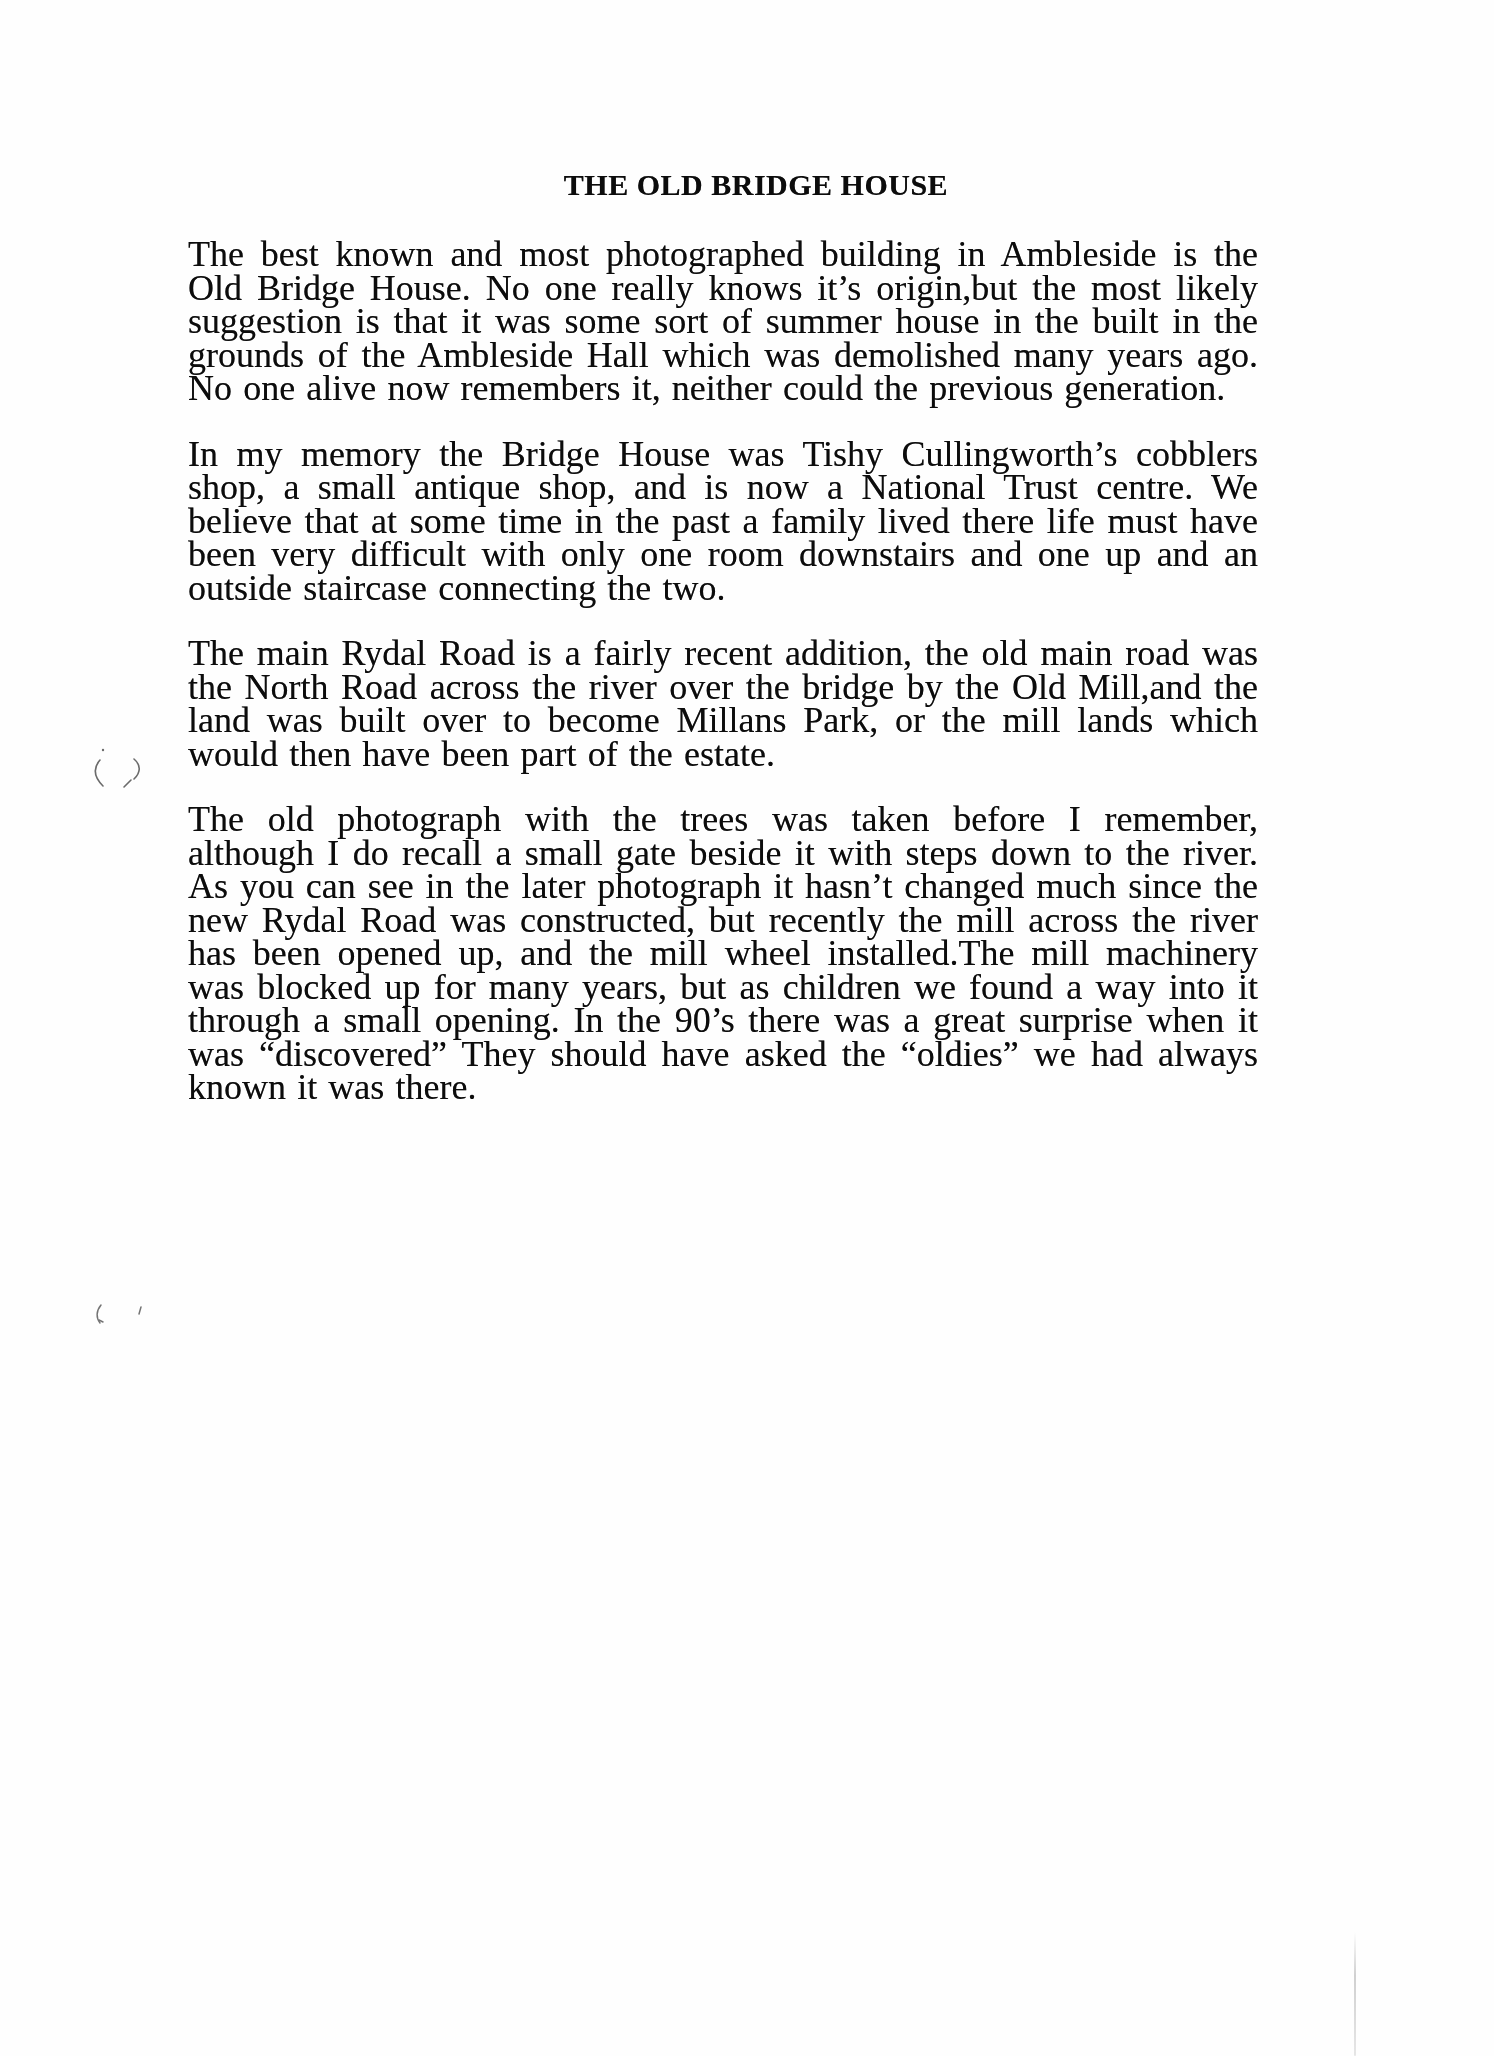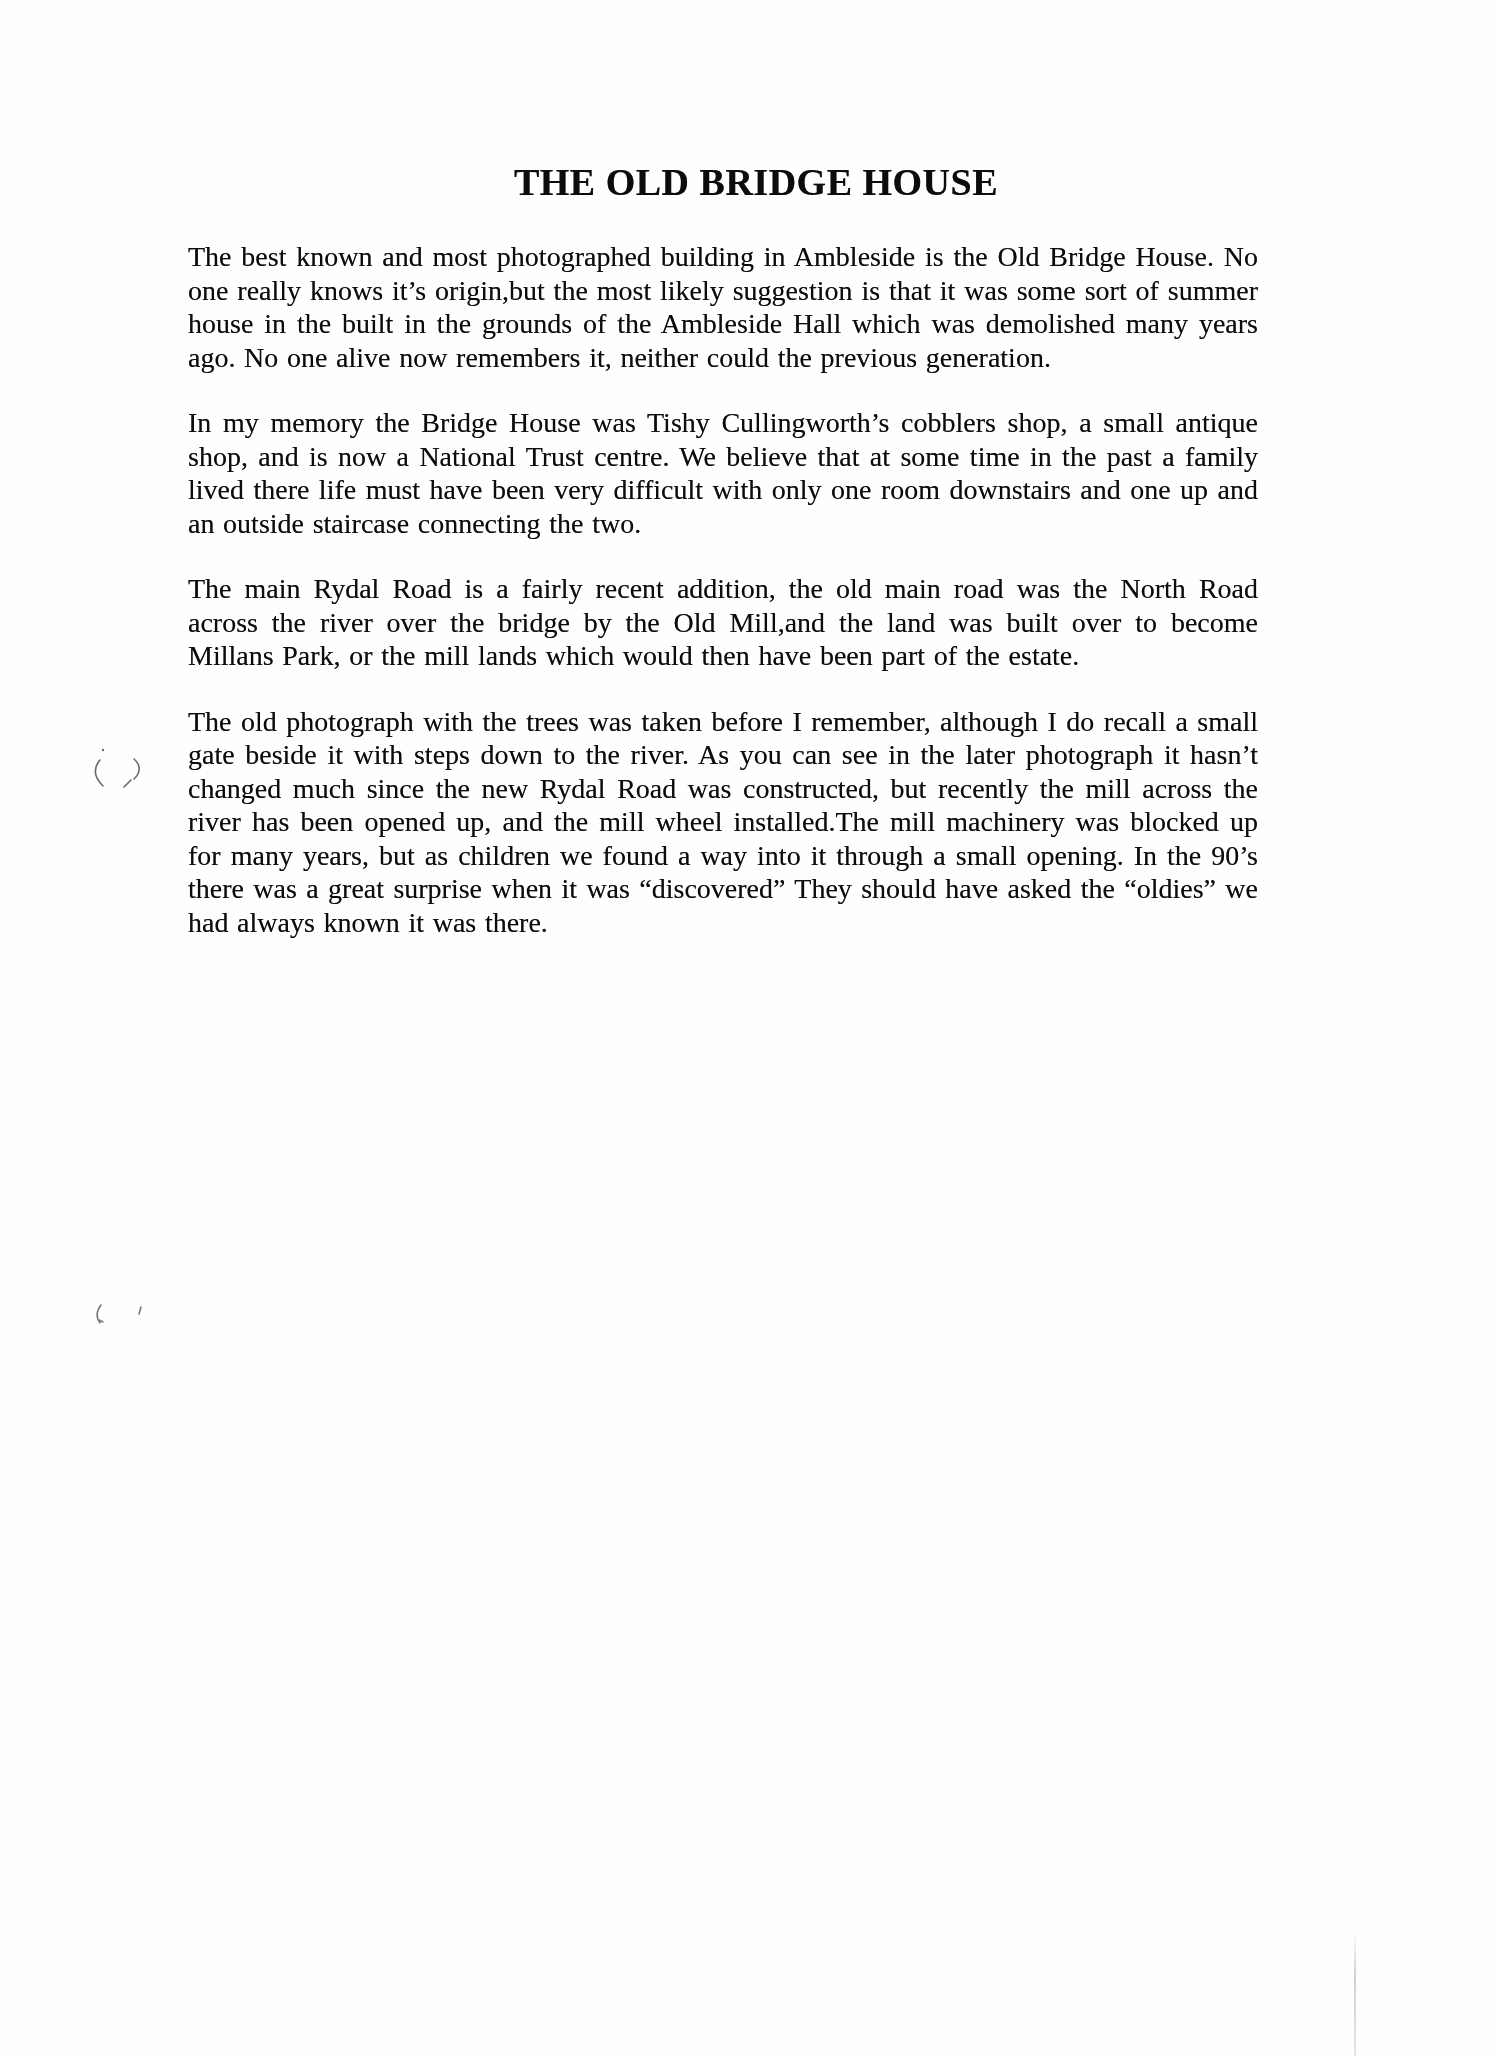--- a/index.html
+++ b/index.html
@@ -21,30 +21,30 @@
   }
   .doc-column {
     position: absolute;
     left: 188px;
     top: 160px;
     width: 1070px;
     color: #0c0c0c;
   }
   .doc-title {
     font-weight: bold;
-    font-size: 38px;
+    font-size: 30px;
     letter-spacing: 0.5px;
     text-align: center;
     position: relative;
     left: 33px;
-    margin: 0 0 36px 0;
+    margin: 8px 0 36px 0;
     text-shadow: 0 0 0.6px rgba(0,0,0,0.55);
   }
   .doc-paragraph {
-    font-size: 28px;
+    font-size: 36px;
     line-height: 33.5px;
     text-align: justify;
     word-spacing: 0.06em;
     margin: 0 0 32px 0;
     text-shadow: 0 0 0.55px rgba(0,0,0,0.5);
   }
   .pen-marks {
     position: absolute;
     left: 0;
     top: 0;

